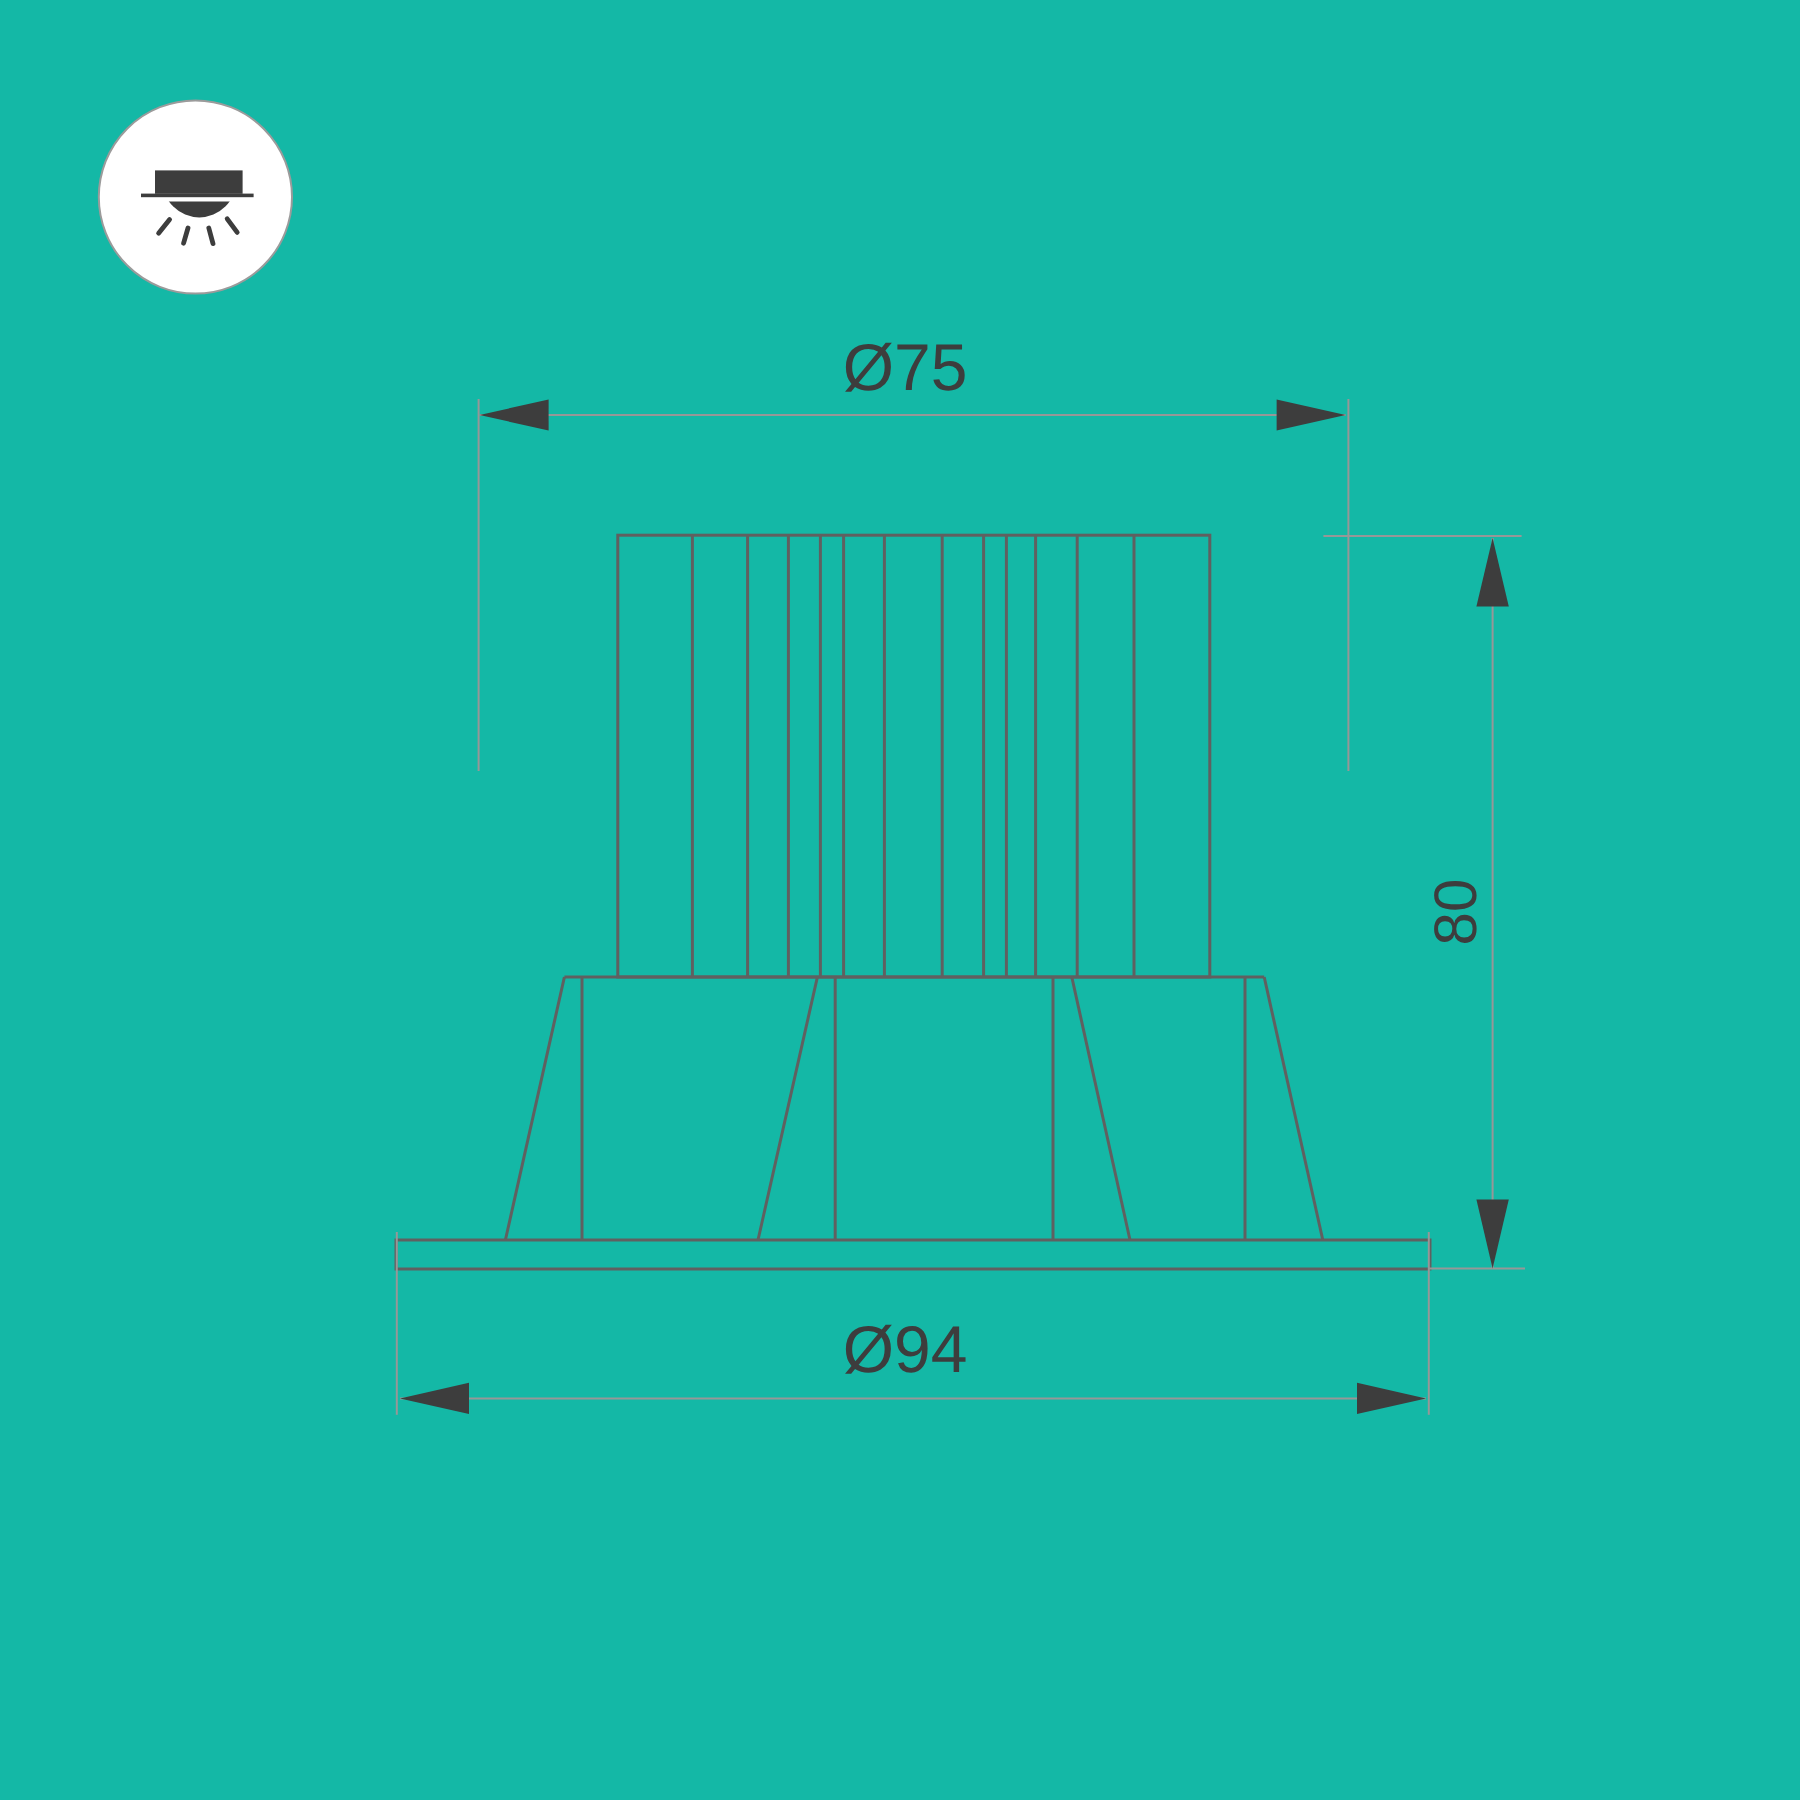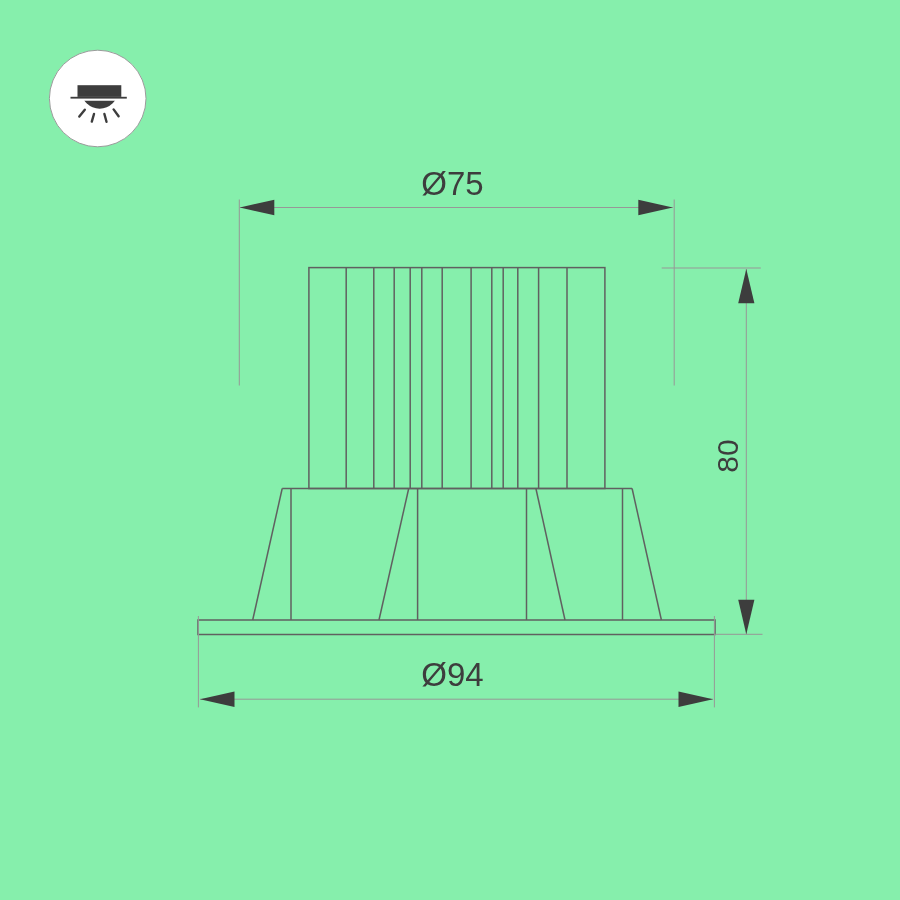--- a/index.html
+++ b/index.html
@@ -1,16 +1,16 @@
 <!DOCTYPE html>
 <html><head>
 <meta charset="utf-8">
 <style>
   html,body{margin:0;padding:0;background:#ffffff;}
-  .page{width:900px;height:900px;position:relative;overflow:hidden;background:#86efac;}
+  .page{width:900px;height:900px;position:relative;overflow:hidden;background:#14b8a6;}
   svg{display:block;}
   text{font-family:"Liberation Sans",sans-serif;fill:#3d3d3d;}
 </style>
 </head>
 <body>
 <div class="page">
 <svg width="900" height="900" viewBox="0 0 900 900">
 
   <g>
     <circle cx="97.7" cy="98.5" r="48.3" fill="#ffffff" stroke="#9b9b9b" stroke-width="1"></circle>

